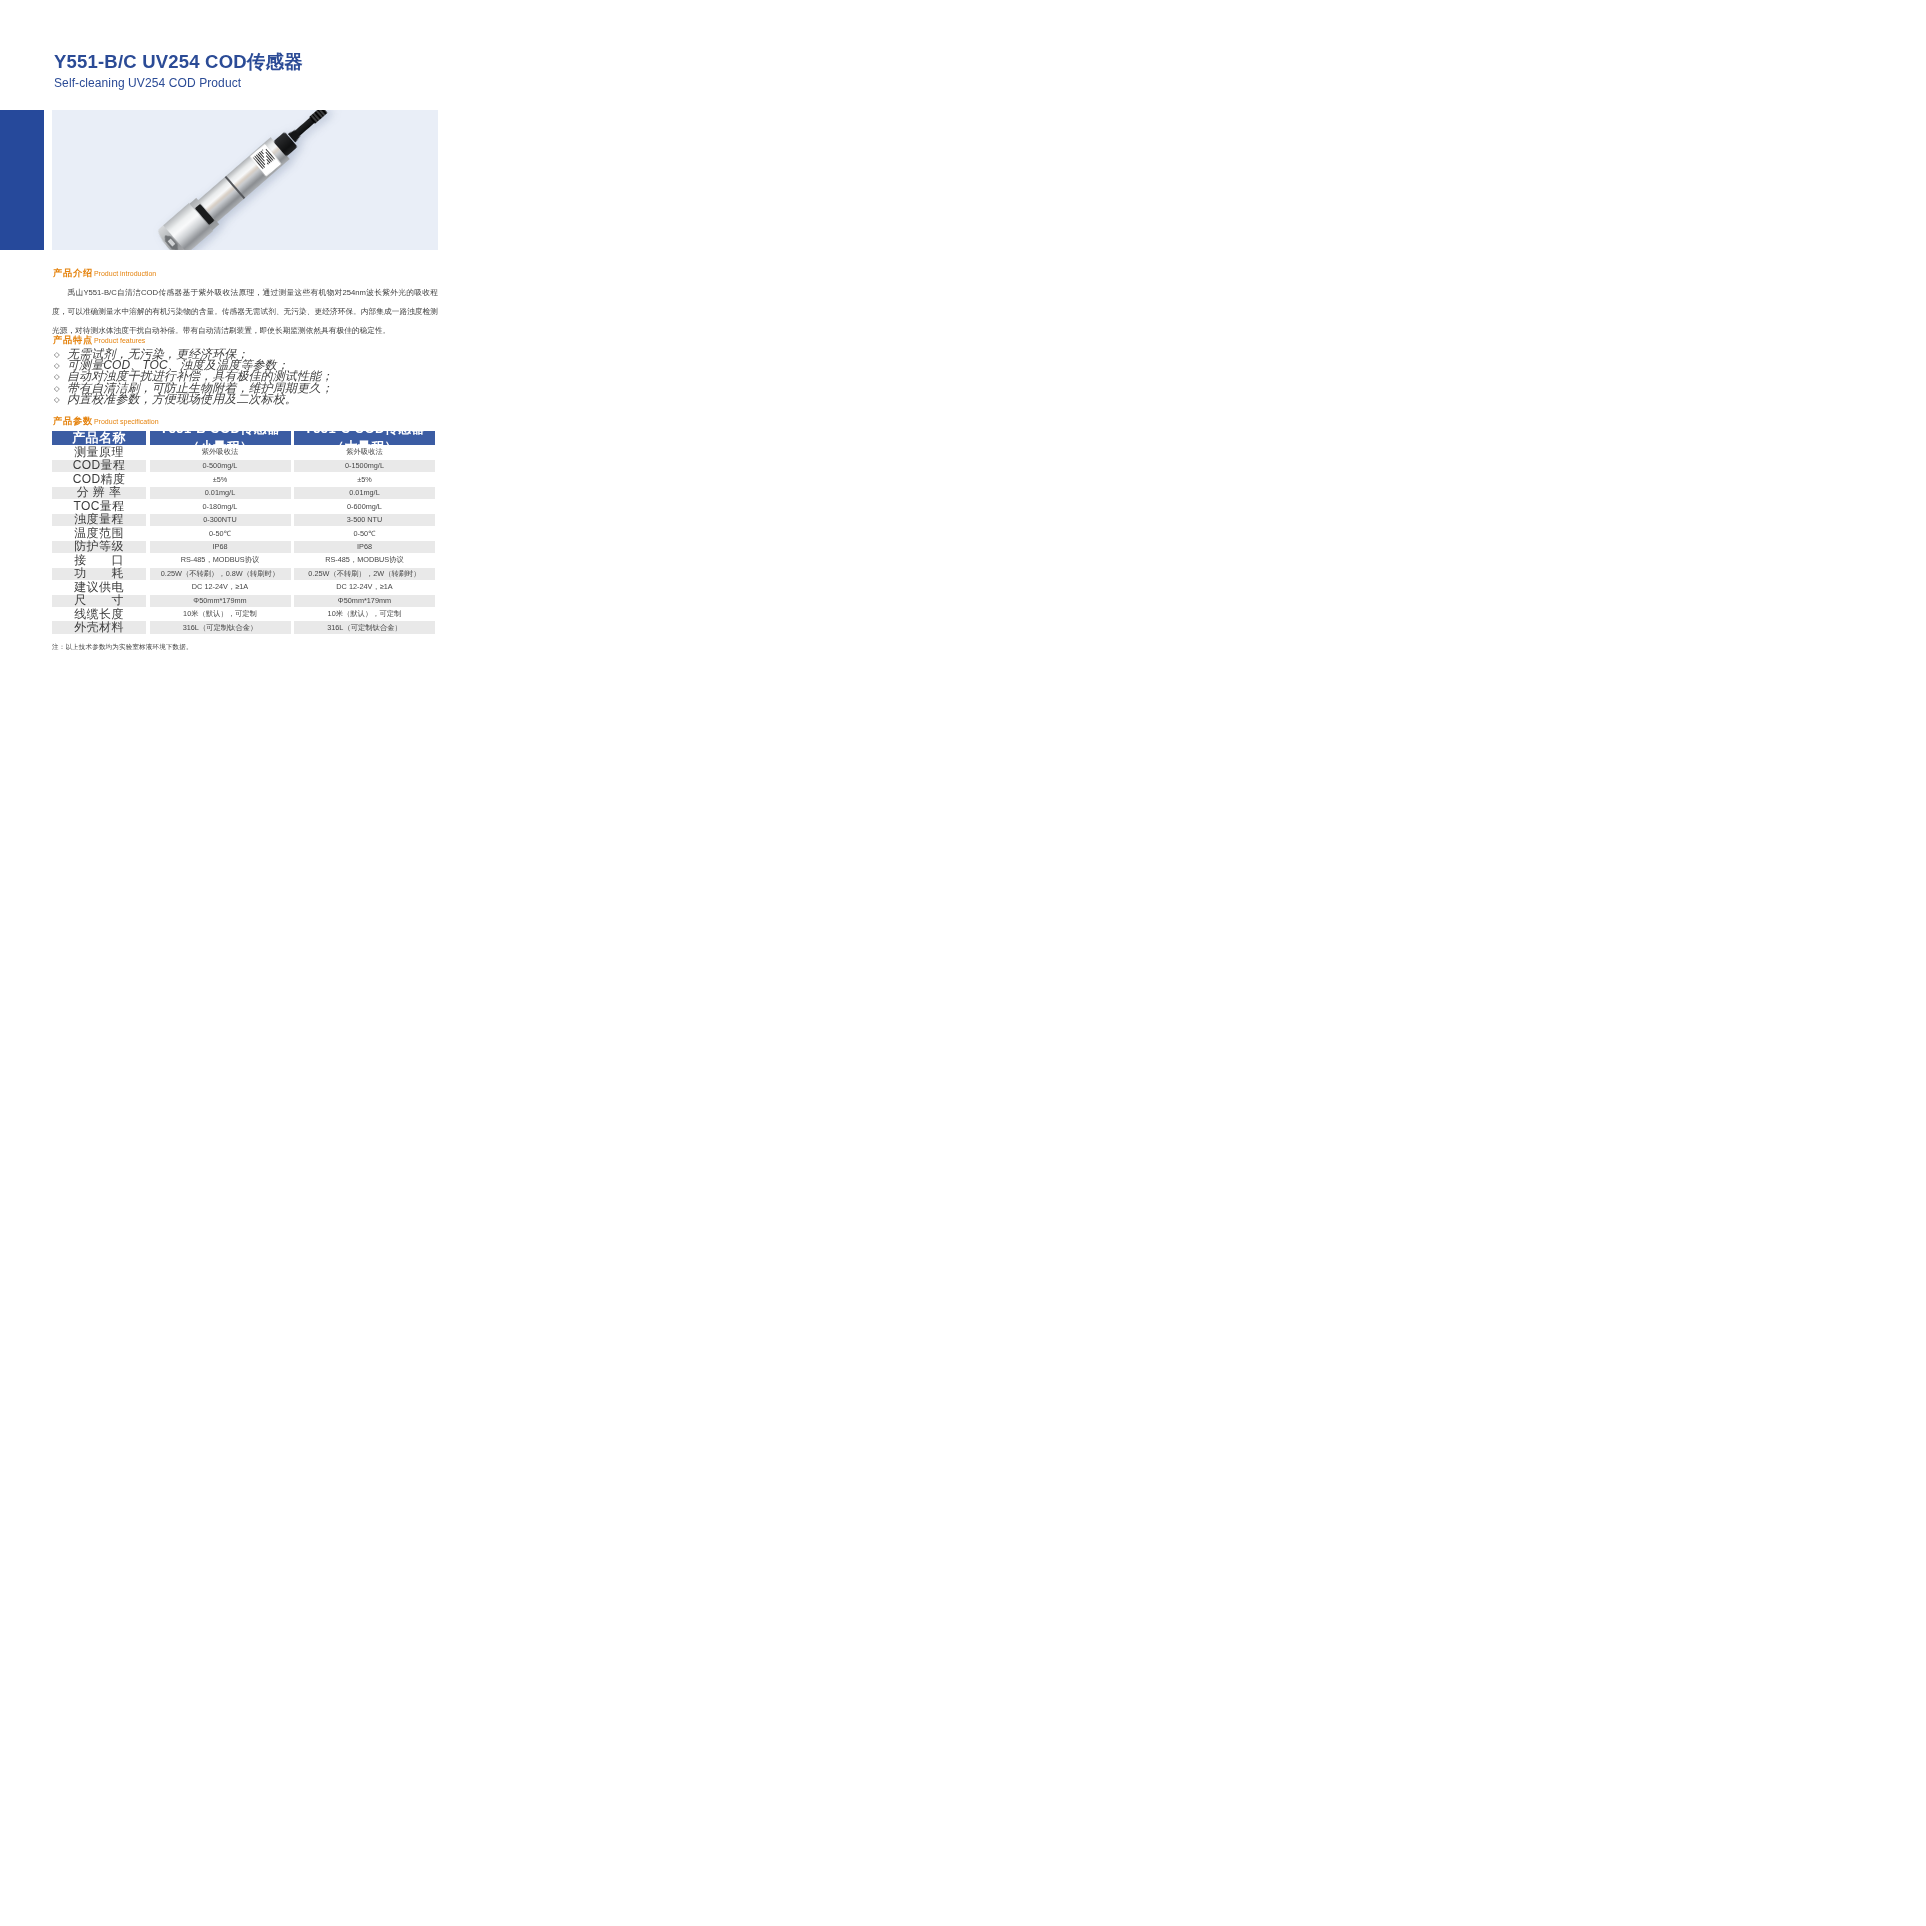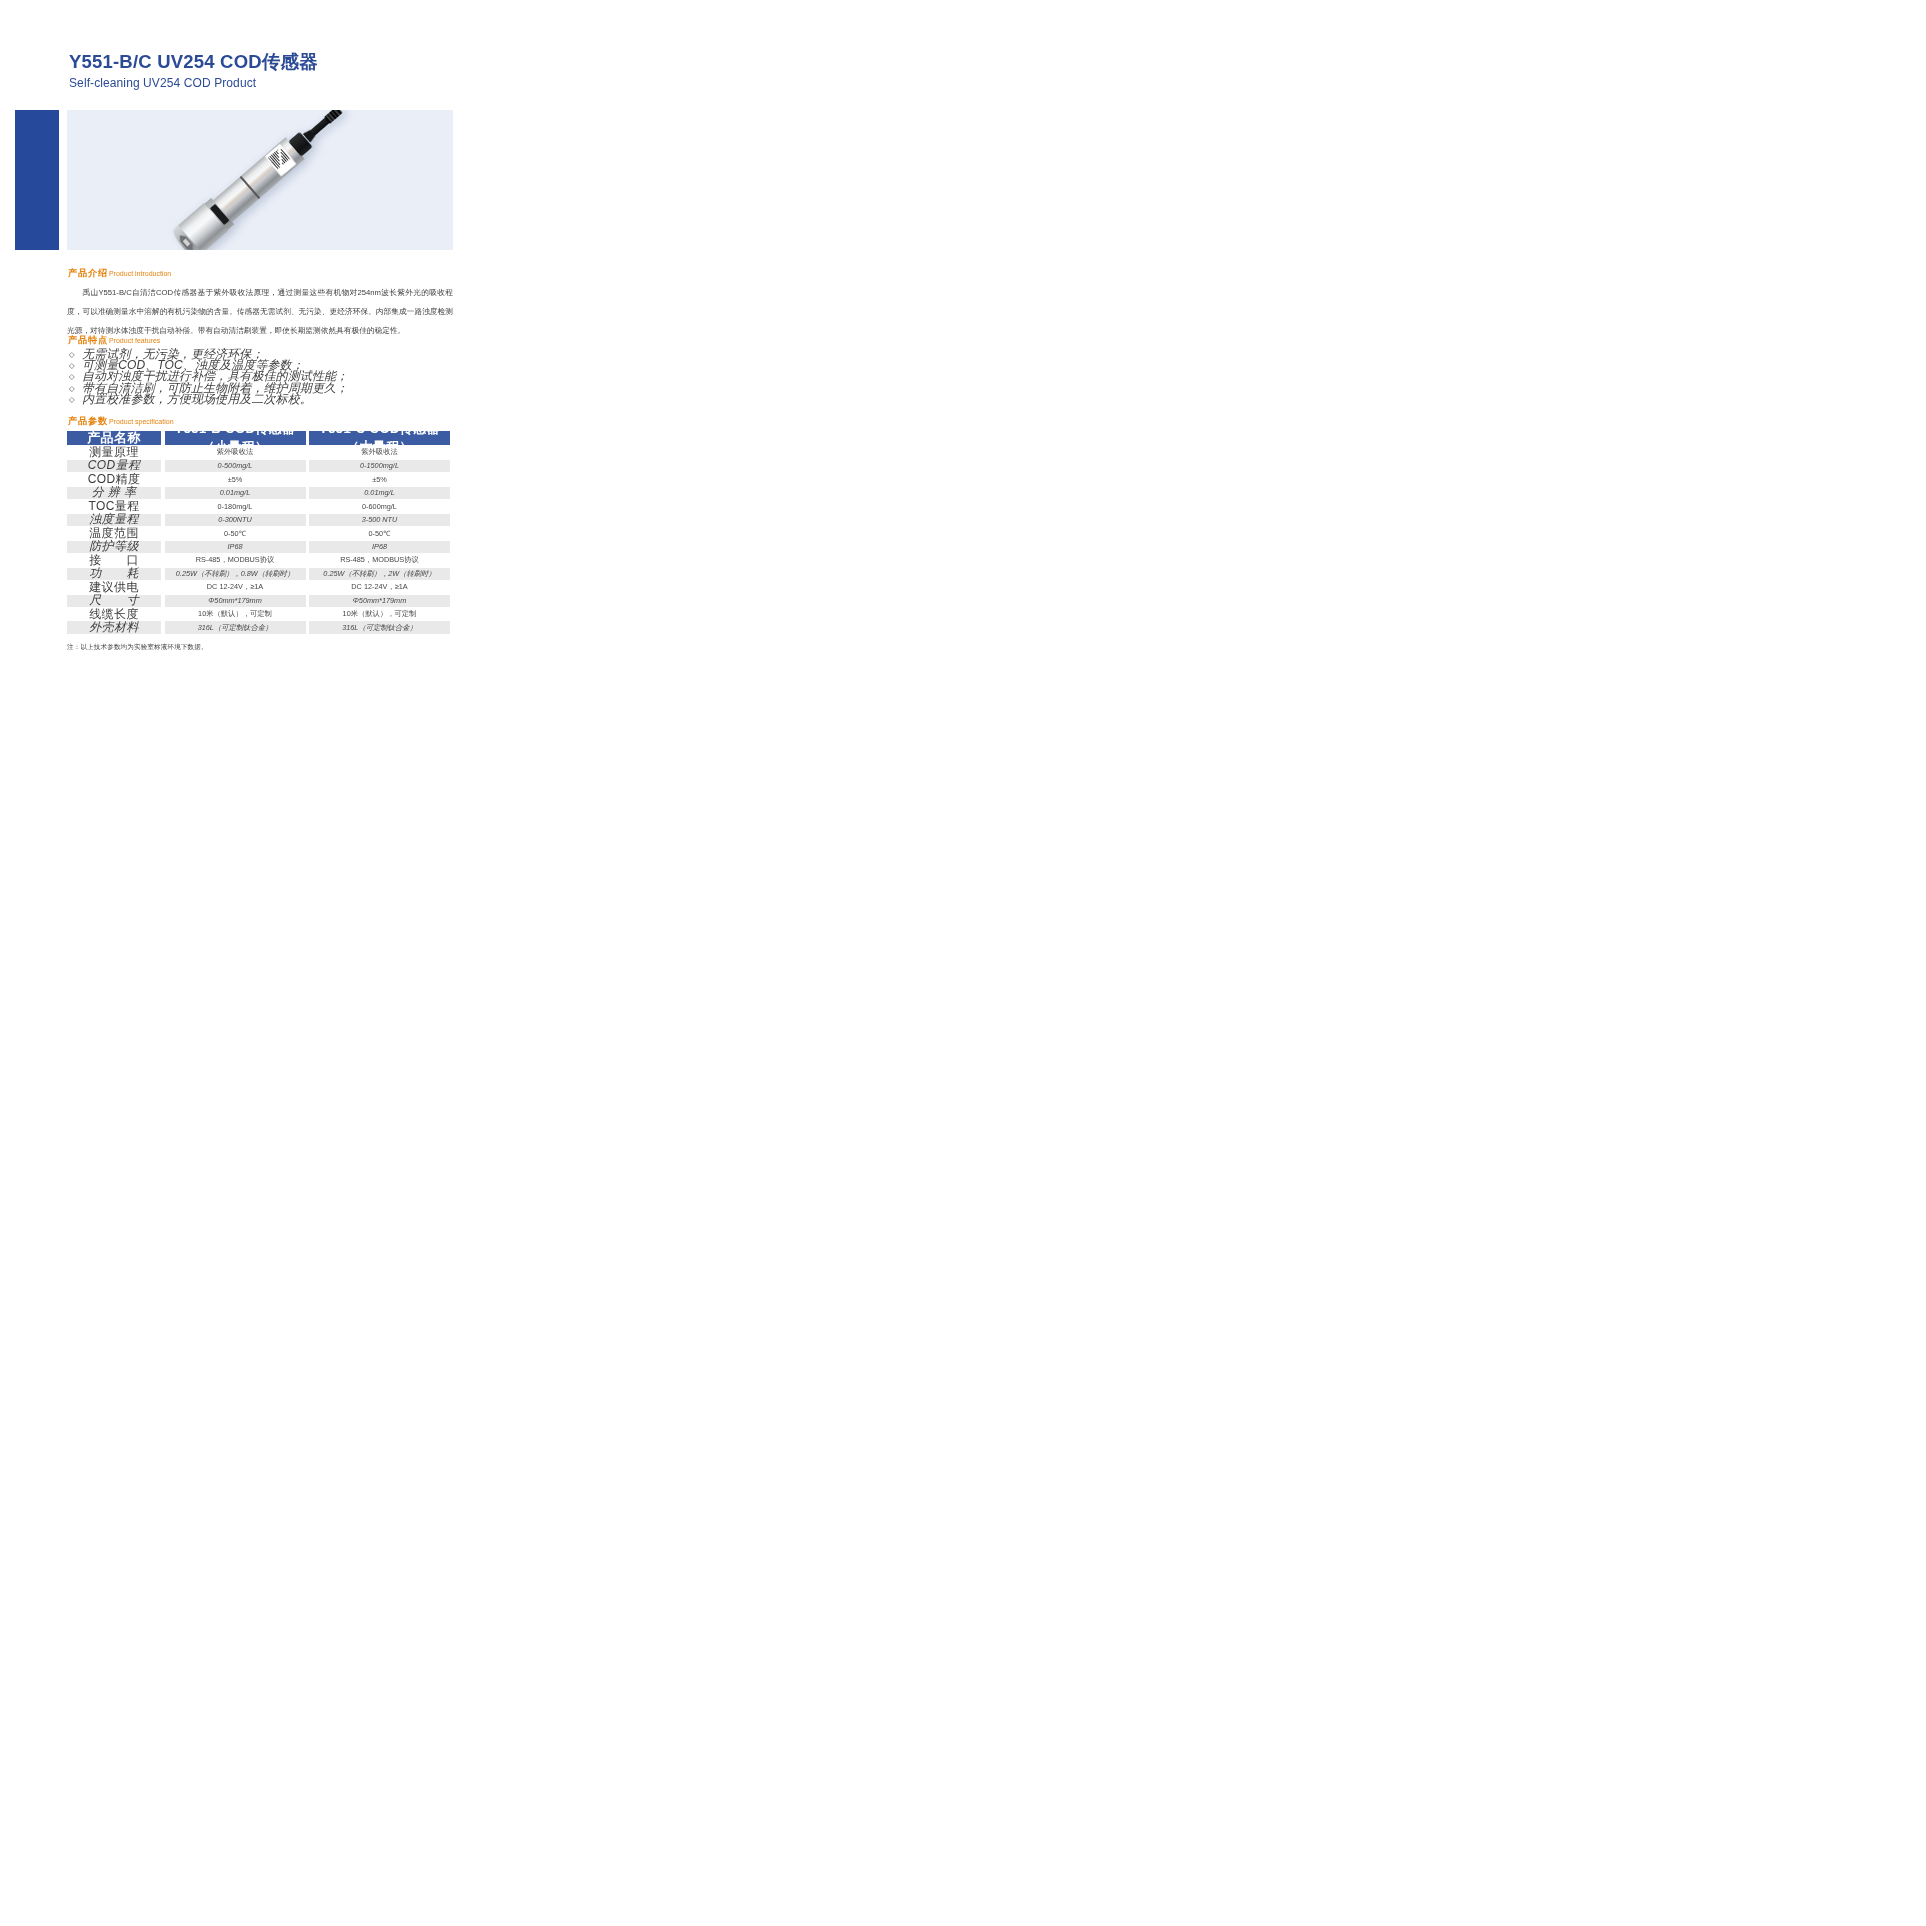--- a/index.html
+++ b/index.html
@@ -1,19 +1,18 @@
 <!DOCTYPE html>
 <html style="font-size:6.2px"><head>
 <meta charset="utf-8">
 <style>
   html,body{margin:0;padding:0;background:#ffffff;}
   .page{
     position:relative;width:485px;height:662px;overflow:hidden;background:#fff;
     font-family:"Liberation Sans", sans-serif;
-    margin-left:15px;
   }
   
   .title{position:absolute;left:54px;top:51px;font-size:18.5px;font-weight:700;color:#2B4B96;letter-spacing:0.2px;line-height:1.15;}
   .subtitle{position:absolute;left:54px;top:76px;font-size:12px;font-weight:400;color:#2B4B96;letter-spacing:0.1px;}
   
   .accent-bar{position:absolute;left:0;top:110px;width:44px;height:140px;background:#26499B;}
   .hero{position:absolute;left:52px;top:110px;width:386px;height:140px;background:#E9EEF7;overflow:hidden;}
   
   .device{position:absolute;left:115px;top:118px;width:209px;height:37px;
           transform:rotate(-41deg);transform-origin:0 18.5px;
@@ -59,21 +58,21 @@
   .diamond{width:13px;font-size:7.3px;color:#4a4a4a;flex:0 0 13px;}
   .feature-text{font-size:12px;letter-spacing:0.1px;font-style:italic;}
   
   .spec-table{position:absolute;left:52px;top:431px;width:382px;
               display:grid;grid-template-columns:94px 141px 141px;gap:1.2px 3.5px;}
   .thead{height:14px;background:#3B5CA3;color:#ffffff;font-size:13px;font-weight:700;
          display:flex;align-items:center;justify-content:center;letter-spacing:0.4px;text-align:center;}
   .tcell{height:12.3px;background:#ffffff;color:#464646;font-size:7.3px;
          display:flex;align-items:center;justify-content:center;white-space:pre;}
   .tcell.lab{color:#3C3C3C;font-size:12px;letter-spacing:0.4px;}
-  .tcell.gray{background:#E9E9E9;font-style:italic;}
+  .tcell.gray{background:#E9E9E9;}
   
   .note{position:absolute;left:52px;top:643px;font-size:6.5px;color:#3C3C3C;letter-spacing:0.2px;}
 </style>
 </head>
 <body>
 
 <div class="page">
 
   <div class="title">Y551-B/C UV254 COD传感器</div>
   <div class="subtitle">Self-cleaning UV254 COD Product</div>

